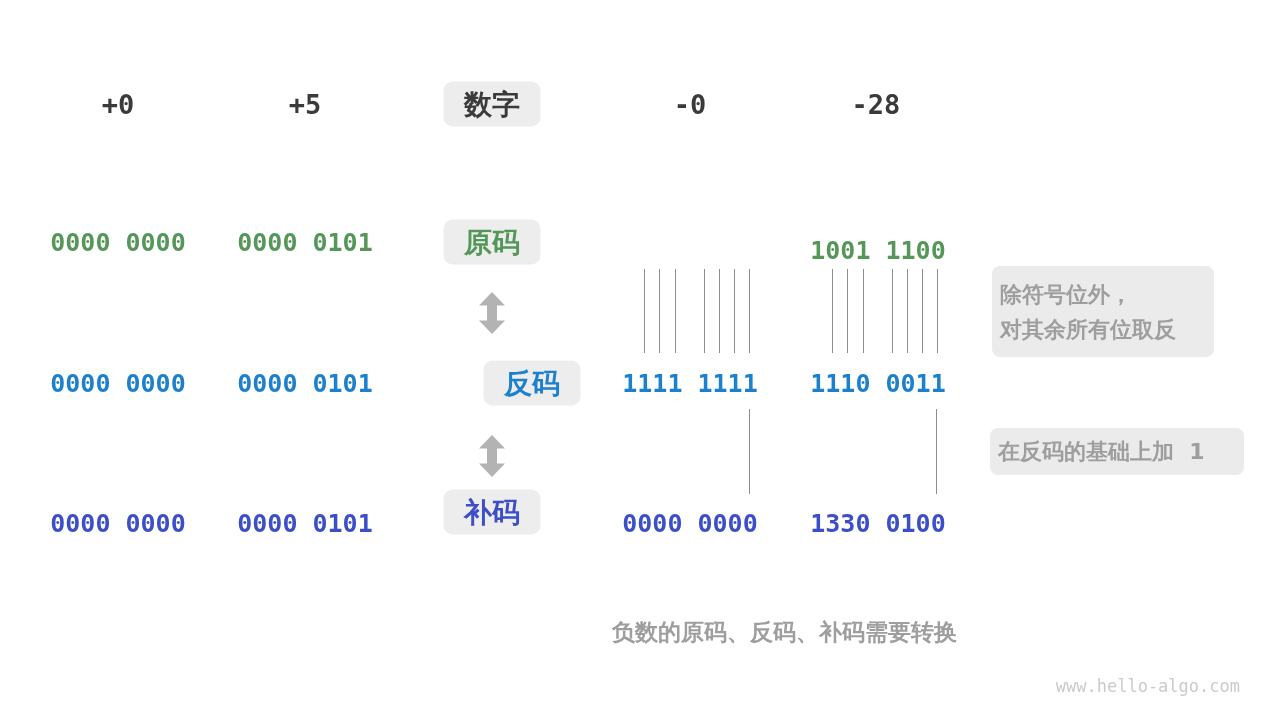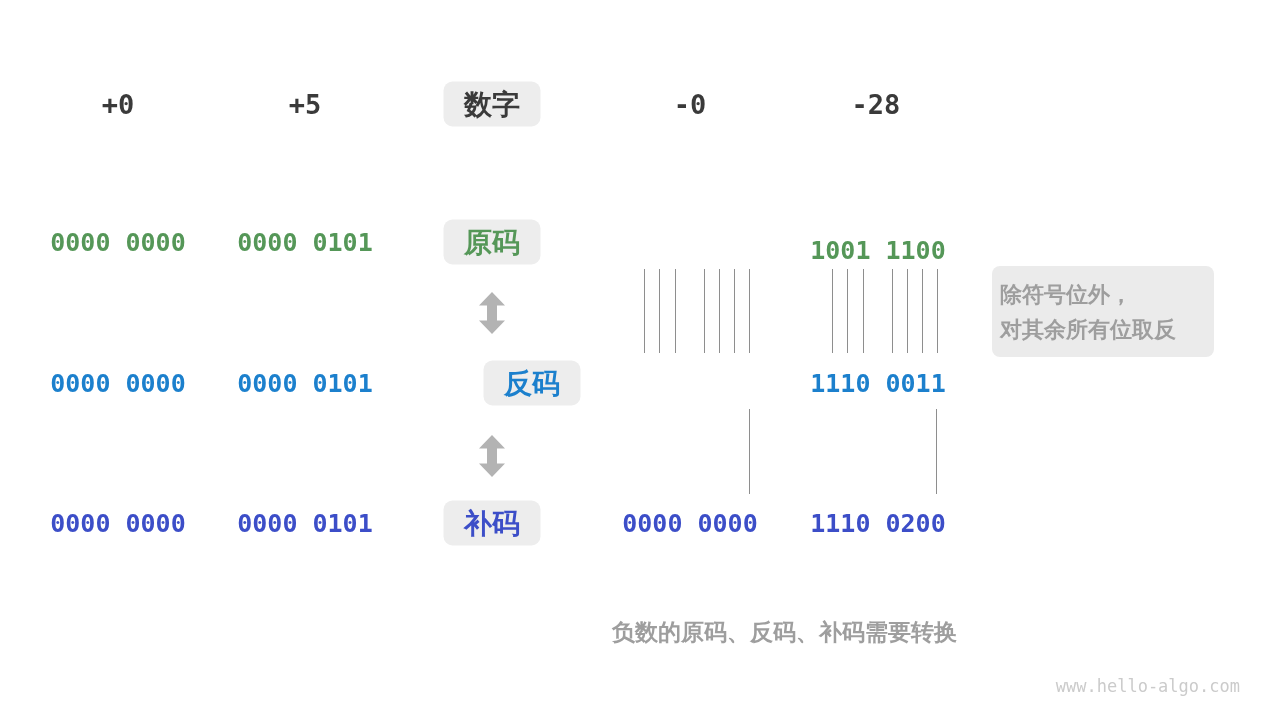--- a/index.html
+++ b/index.html
@@ -97,37 +97,41 @@
       <div class="tick-line" style="left: 59px;"></div>
     </div>
 
   <svg class="arrow" style="left:479px; top:292px" width="26" height="42" viewBox="0 0 26 42">
     <path d="M13 0 L26 13.5 H18 V28.5 H26 L13 42 L0 28.5 H8 V13.5 H0 Z" fill="#B3B3B3"></path>
   </svg>
 
   <div class="cell mono bin bin-ones" style="left:118px; top:383px">0000 0000</div>
   <div class="cell mono bin bin-ones" style="left:305px; top:383px">0000 0101</div>
   <div class="tag tag-ones" style="left:492px; top:383px">反码</div>
+  <div class="cell mono bin bin-ones" style="left:690px; top:383px">1111 1111</div>
   <div class="cell mono bin bin-ones" style="left:878px; top:383px">1110 0011</div>
 
   <div class="tick-line tick-single" style="left:749px"></div>
   <div class="tick-line tick-single" style="left:936px"></div>
 
   <svg class="arrow" style="left:479px; top:435px" width="26" height="42" viewBox="0 0 26 42">
     <path d="M13 0 L26 13.5 H18 V28.5 H26 L13 42 L0 28.5 H8 V13.5 H0 Z" fill="#B3B3B3"></path>
   </svg>
 
   <div class="cell mono bin bin-twos" style="left:118px; top:523px">0000 0000</div>
   <div class="cell mono bin bin-twos" style="left:305px; top:523px">0000 0101</div>
-  <div class="tag tag-twos" style="left:492px; top:523px">补码</div>
+  <div class="tag tag-twos" style="left:492px; top:512px">补码</div>
   <div class="cell mono bin bin-twos" style="left:690px; top:523px">0000 0000</div>
-  <div class="cell mono bin bin-twos" style="left:878px; top:523px">1110 0200</div>
+  <div class="cell mono bin bin-twos" style="left:878px; top:523px">1330 0100</div>
 
   <div class="note" style="left:992px; top:266px; width:222px; height:91px">
     <span>除符号位外，</span>
     <span>对其余所有位取反</span>
+  </div>
+  <div class="note" style="left:990px; top:428px; width:254px; height:47px">
+    <span>在反码的基础上加  1</span>
   </div>
 
   <div class="caption" style="left:612px; top:617px">负数的原码、反码、补码需要转换</div>
 
   <div class="watermark mono" style="right:40px; top:676px">www.hello-algo.com</div>
 
 </div>
 
 </body></html>

